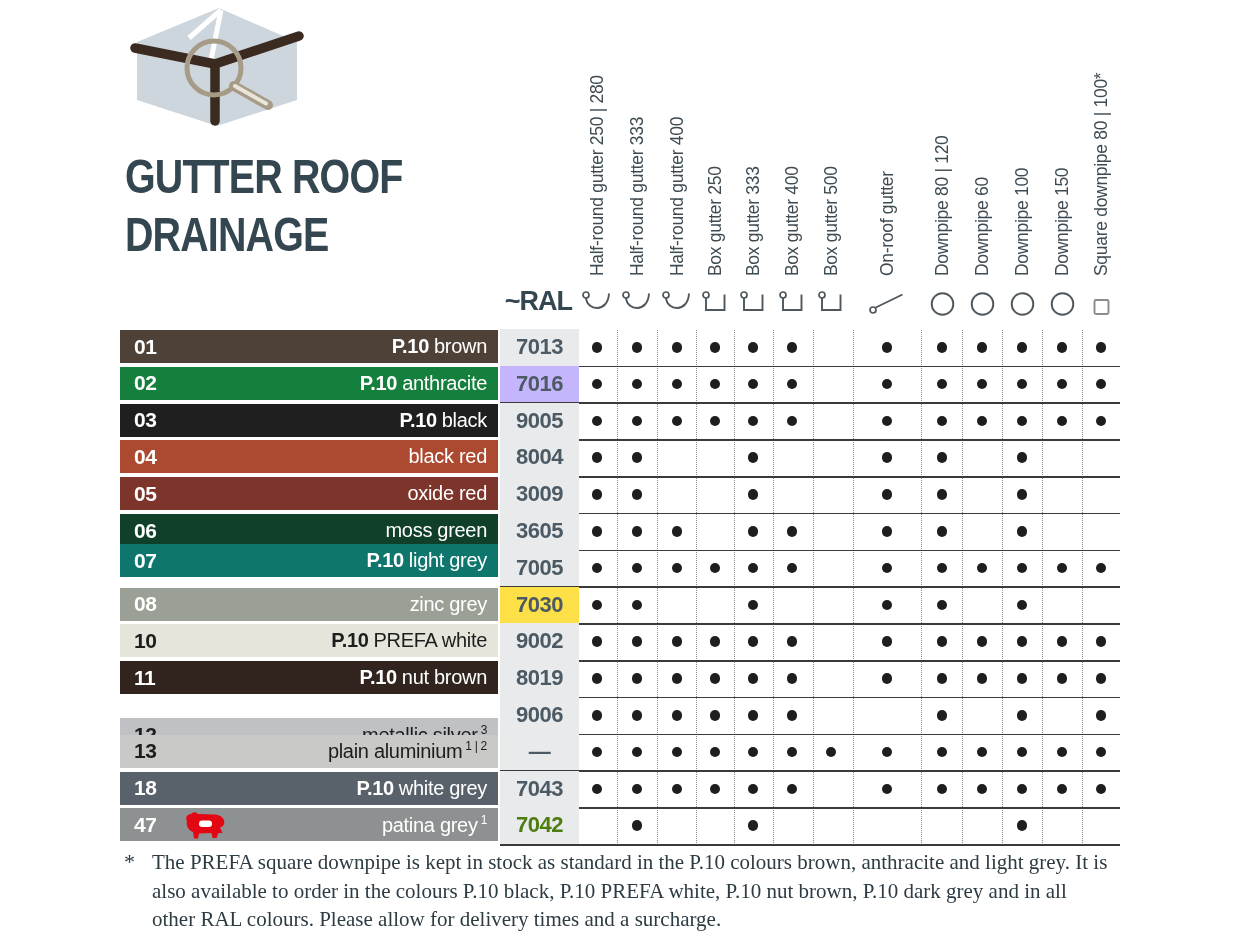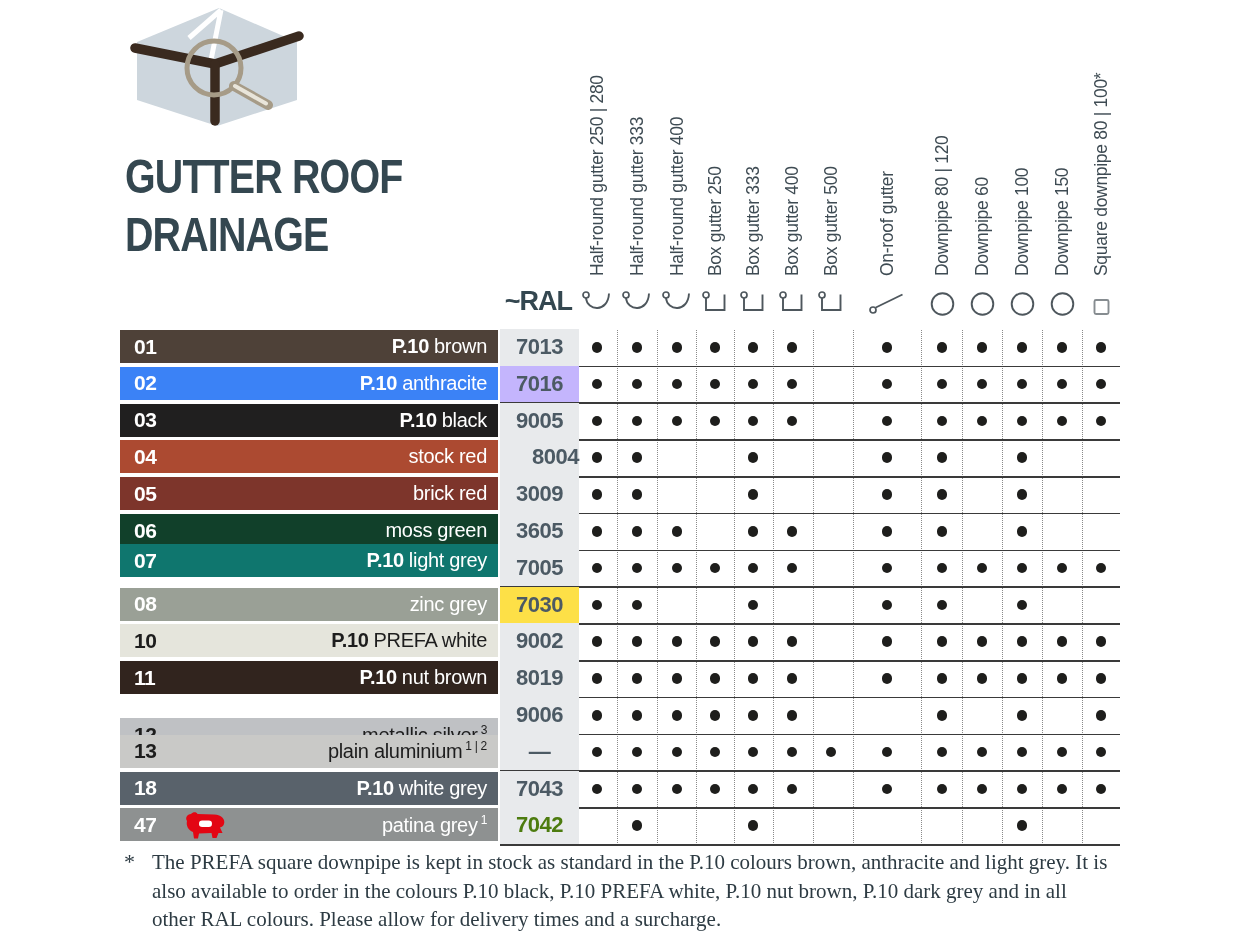--- a/index.html
+++ b/index.html
@@ -181,21 +181,21 @@
       <span class="dot" style="left: 671.8px; top: 342px; background: rgb(30, 30, 28);"></span>
       <span class="dot" style="left: 709.8px; top: 342px; background: rgb(30, 30, 28);"></span>
       <span class="dot" style="left: 747.8px; top: 342px; background: rgb(30, 30, 28);"></span>
       <span class="dot" style="left: 786.8px; top: 342px; background: rgb(30, 30, 28);"></span>
       <span class="dot" style="left: 881.8px; top: 342px; background: rgb(30, 30, 28);"></span>
       <span class="dot" style="left: 936.8px; top: 342px; background: rgb(30, 30, 28);"></span>
       <span class="dot" style="left: 976.8px; top: 342px; background: rgb(30, 30, 28);"></span>
       <span class="dot" style="left: 1016.8px; top: 342px; background: rgb(30, 30, 28);"></span>
       <span class="dot" style="left: 1056.8px; top: 342px; background: rgb(30, 30, 28);"></span>
       <span class="dot" style="left: 1095.8px; top: 342px; background: rgb(30, 30, 28);"></span>
-      <div class="swatch light" style="top: 366.8px; background: #3b82f6; position: absolute;">
+      <div class="swatch light" style="top: 366.8px; background: #15803d; position: absolute;">
         <span class="row-num">02</span>
         <span class="row-name"><b>P.10</b><span>anthracite</span></span>
       </div>
       <div class="ral-cell" style="top: 365.8px; background: #c4b5fd; color: rgb(76, 90, 100);">7016</div>
       <div class="hline" style="top: 402.3px; background: rgb(58, 58, 58);"></div>
       <span class="dot" style="left: 591.8px; top: 378.8px; background: rgb(30, 30, 28);"></span>
       <span class="dot" style="left: 631.8px; top: 378.8px; background: rgb(30, 30, 28);"></span>
       <span class="dot" style="left: 671.8px; top: 378.8px; background: rgb(30, 30, 28);"></span>
       <span class="dot" style="left: 709.8px; top: 378.8px; background: rgb(30, 30, 28);"></span>
       <span class="dot" style="left: 747.8px; top: 378.8px; background: rgb(30, 30, 28);"></span>
@@ -219,33 +219,33 @@
       <span class="dot" style="left: 747.8px; top: 415.6px; background: rgb(30, 30, 28);"></span>
       <span class="dot" style="left: 786.8px; top: 415.6px; background: rgb(30, 30, 28);"></span>
       <span class="dot" style="left: 881.8px; top: 415.6px; background: rgb(30, 30, 28);"></span>
       <span class="dot" style="left: 936.8px; top: 415.6px; background: rgb(30, 30, 28);"></span>
       <span class="dot" style="left: 976.8px; top: 415.6px; background: rgb(30, 30, 28);"></span>
       <span class="dot" style="left: 1016.8px; top: 415.6px; background: rgb(30, 30, 28);"></span>
       <span class="dot" style="left: 1056.8px; top: 415.6px; background: rgb(30, 30, 28);"></span>
       <span class="dot" style="left: 1095.8px; top: 415.6px; background: rgb(30, 30, 28);"></span>
       <div class="swatch light" style="top: 440.4px; background: rgb(172, 74, 49); position: absolute;">
         <span class="row-num">04</span>
-        <span class="row-name"><b></b><span>stock red</span></span>
-      </div>
-      <div class="ral-cell" style="top: 439.4px; background: rgb(232, 234, 236); color: rgb(76, 90, 100); text-align: right;">8004</div>
+        <span class="row-name"><b></b><span>black red</span></span>
+      </div>
+      <div class="ral-cell" style="top: 439.4px; background: rgb(232, 234, 236); color: rgb(76, 90, 100);">8004</div>
       <div class="hline" style="top: 475.9px; background: rgb(58, 58, 58);"></div>
       <span class="dot" style="left: 591.8px; top: 452.4px; background: rgb(30, 30, 28);"></span>
       <span class="dot" style="left: 631.8px; top: 452.4px; background: rgb(30, 30, 28);"></span>
       <span class="dot" style="left: 747.8px; top: 452.4px; background: rgb(30, 30, 28);"></span>
       <span class="dot" style="left: 881.8px; top: 452.4px; background: rgb(30, 30, 28);"></span>
       <span class="dot" style="left: 936.8px; top: 452.4px; background: rgb(30, 30, 28);"></span>
       <span class="dot" style="left: 1016.8px; top: 452.4px; background: rgb(30, 30, 28);"></span>
       <div class="swatch light" style="top: 477.2px; background: rgb(125, 53, 43); position: absolute;">
         <span class="row-num">05</span>
-        <span class="row-name"><b></b><span>brick red</span></span>
+        <span class="row-name"><b></b><span>oxide red</span></span>
       </div>
       <div class="ral-cell" style="top: 476.2px; background: rgb(232, 234, 236); color: rgb(76, 90, 100);">3009</div>
       <div class="hline" style="top: 512.7px; background: rgb(58, 58, 58);"></div>
       <span class="dot" style="left: 591.8px; top: 489.2px; background: rgb(30, 30, 28);"></span>
       <span class="dot" style="left: 631.8px; top: 489.2px; background: rgb(30, 30, 28);"></span>
       <span class="dot" style="left: 747.8px; top: 489.2px; background: rgb(30, 30, 28);"></span>
       <span class="dot" style="left: 881.8px; top: 489.2px; background: rgb(30, 30, 28);"></span>
       <span class="dot" style="left: 936.8px; top: 489.2px; background: rgb(30, 30, 28);"></span>
       <span class="dot" style="left: 1016.8px; top: 489.2px; background: rgb(30, 30, 28);"></span>
       <div class="swatch light" style="top: 514px; background: rgb(17, 64, 42); position: absolute;">

